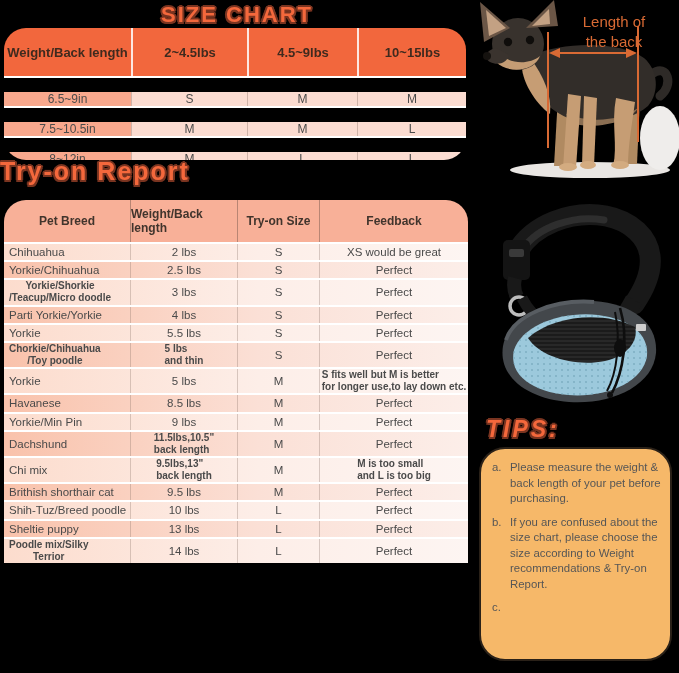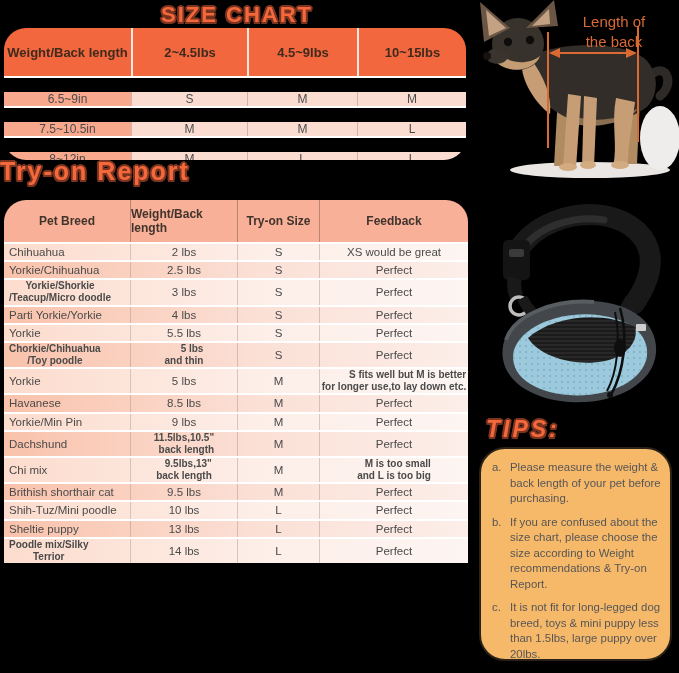--- a/index.html
+++ b/index.html
@@ -60,21 +60,21 @@
     border-left:1px solid rgba(90,70,60,.4);
   }
   .to-head .c:first-child { border-left:none; }
   .to-row {
     flex:1; display:grid; grid-template-columns:126px 107px 82px 149px;
     border-top:2px solid #ffffff;
   }
   .to-row.lt { background:linear-gradient(90deg,#fcdccd 0%,#fdeee8 55%,#fdf5f2 100%); }
   .to-row.dk { background:linear-gradient(90deg,#f9c2ab 0%,#fbe0d6 55%,#fceee9 100%); }
   .to-row .c {
-    display:flex; align-items:center; justify-content:center; text-align:right;
+    display:flex; align-items:center; justify-content:center; text-align:left;
     font-size:11.5px; color:#4a4a4a; line-height:1.22; white-space:pre-line;
     border-left:1px solid rgba(130,105,95,.3);
   }
   .to-row .c.breed {
     justify-content:flex-start; text-align:center; padding-left:5px; border-left:none;
   }
   .c.sm { font-size:10px;font-weight:bold; }
 
   
   #dog-figure     { position:absolute; left:470px; top:0;    width:209px; height:183px; }
@@ -210,21 +210,21 @@
       <div class="c sm">M is too small
 and L is too big</div>
     </div>
     <div class="to-row dk">
       <div class="c breed">Brithish shorthair cat</div>
       <div class="c">9.5 lbs</div>
       <div class="c">M</div>
       <div class="c">Perfect</div>
     </div>
     <div class="to-row lt">
-      <div class="c breed">Shih-Tuz/Mini poodle</div>
+      <div class="c breed">Shih-Tuz/Breed poodle</div>
       <div class="c">10 lbs</div>
       <div class="c">L</div>
       <div class="c">Perfect</div>
     </div>
     <div class="to-row dk">
       <div class="c breed">Sheltie puppy</div>
       <div class="c">13 lbs</div>
       <div class="c">L</div>
       <div class="c">Perfect</div>
     </div>
@@ -326,17 +326,16 @@
     <div class="tip">
       <span class="lab">a.</span>
       <span>Please measure the weight &amp; back length of your pet before purchasing.</span>
     </div>
     <div class="tip">
       <span class="lab">b.</span>
       <span>If you are confused about the size chart, please choose the size according to Weight recommendations &amp; Try-on Report.</span>
     </div>
     <div class="tip">
       <span class="lab">c.</span>
-      <span>It is not fit for long-legged dog breed, toys &amp; mini puppy less than 1.5lbs, large puppy over 20lbs.</span>
     </div>
   </div>
 
 </div>
 
 </body></html>

